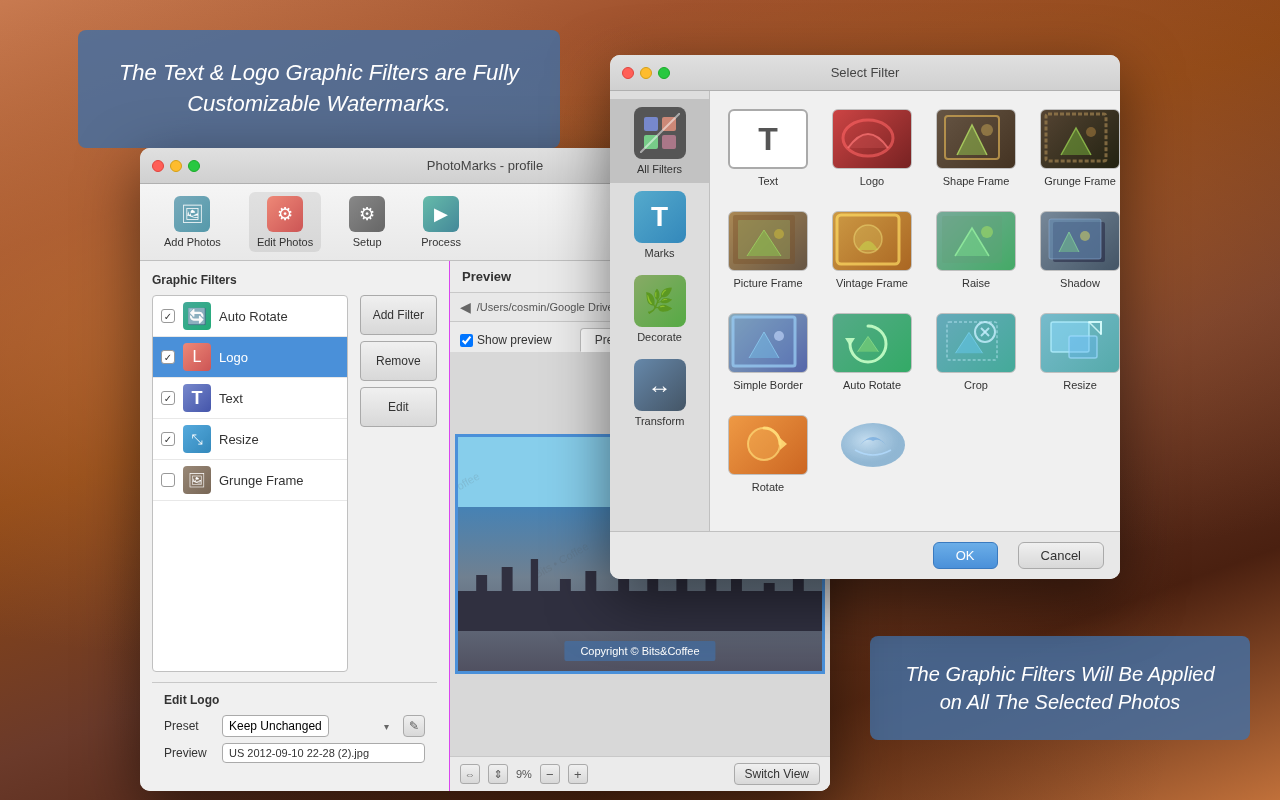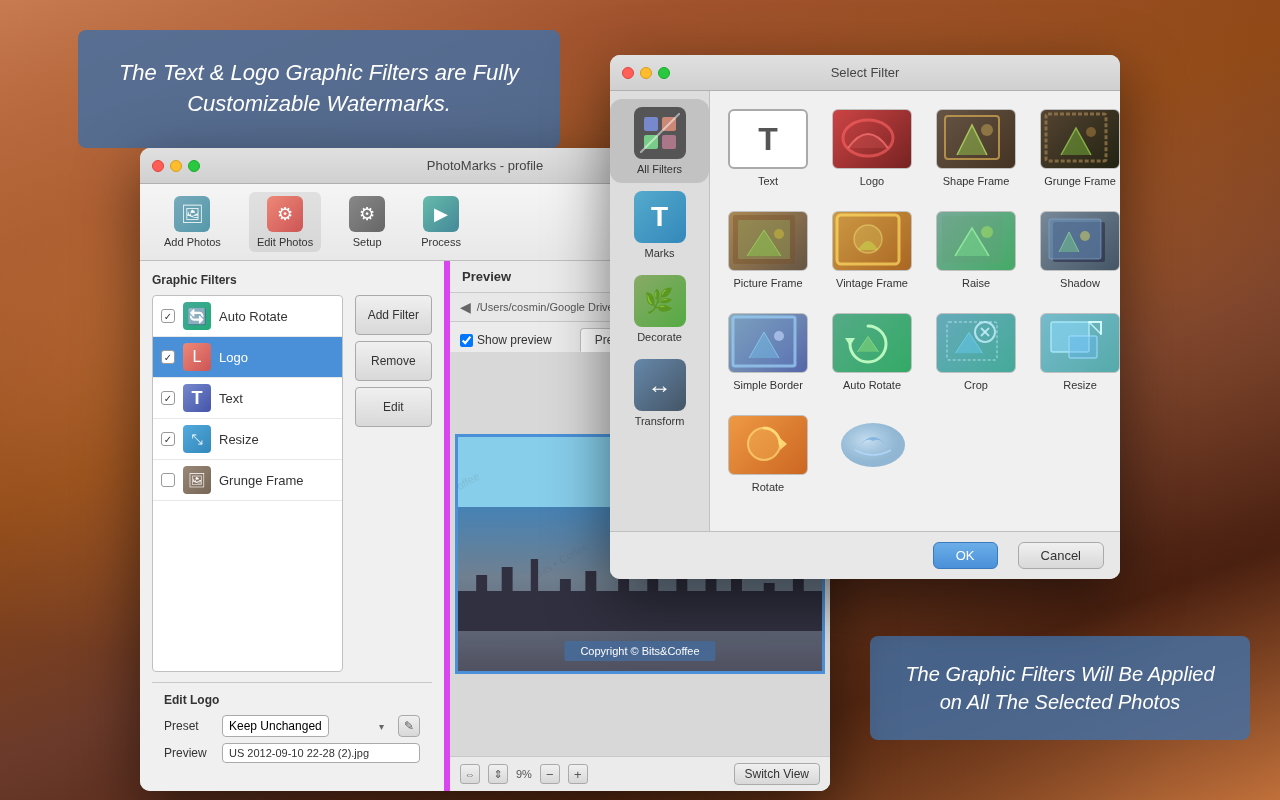--- a/index.html
+++ b/index.html
@@ -149,21 +149,21 @@
     
     .main-content {
       display: flex;
       height: 530px;
     }
 
     
     .left-panel {
       width: 310px;
       background: #f0f0f0;
-      border-right: 6px solid #d946ef;
+      border-right: 1px solid #d946ef;
       display: flex;
       flex-direction: column;
       padding: 12px;
     }
     .panel-title {
       font-size: 12px;
       font-weight: 600;
       color: #333;
       margin-bottom: 8px;
     }
@@ -502,21 +502,20 @@
       padding: 8px 0;
       overflow-y: auto;
     }
     .filter-side-item {
       display: flex;
       flex-direction: column;
       align-items: center;
       padding: 8px 4px;
       cursor: pointer;
       gap: 4px;
-      border-radius: 12px;
     }
     .filter-side-item.active {
       background: rgba(0,0,0,0.12);
     }
     .filter-side-icon {
       width: 52px;
       height: 52px;
       border-radius: 8px;
       display: flex;
       align-items: center;

